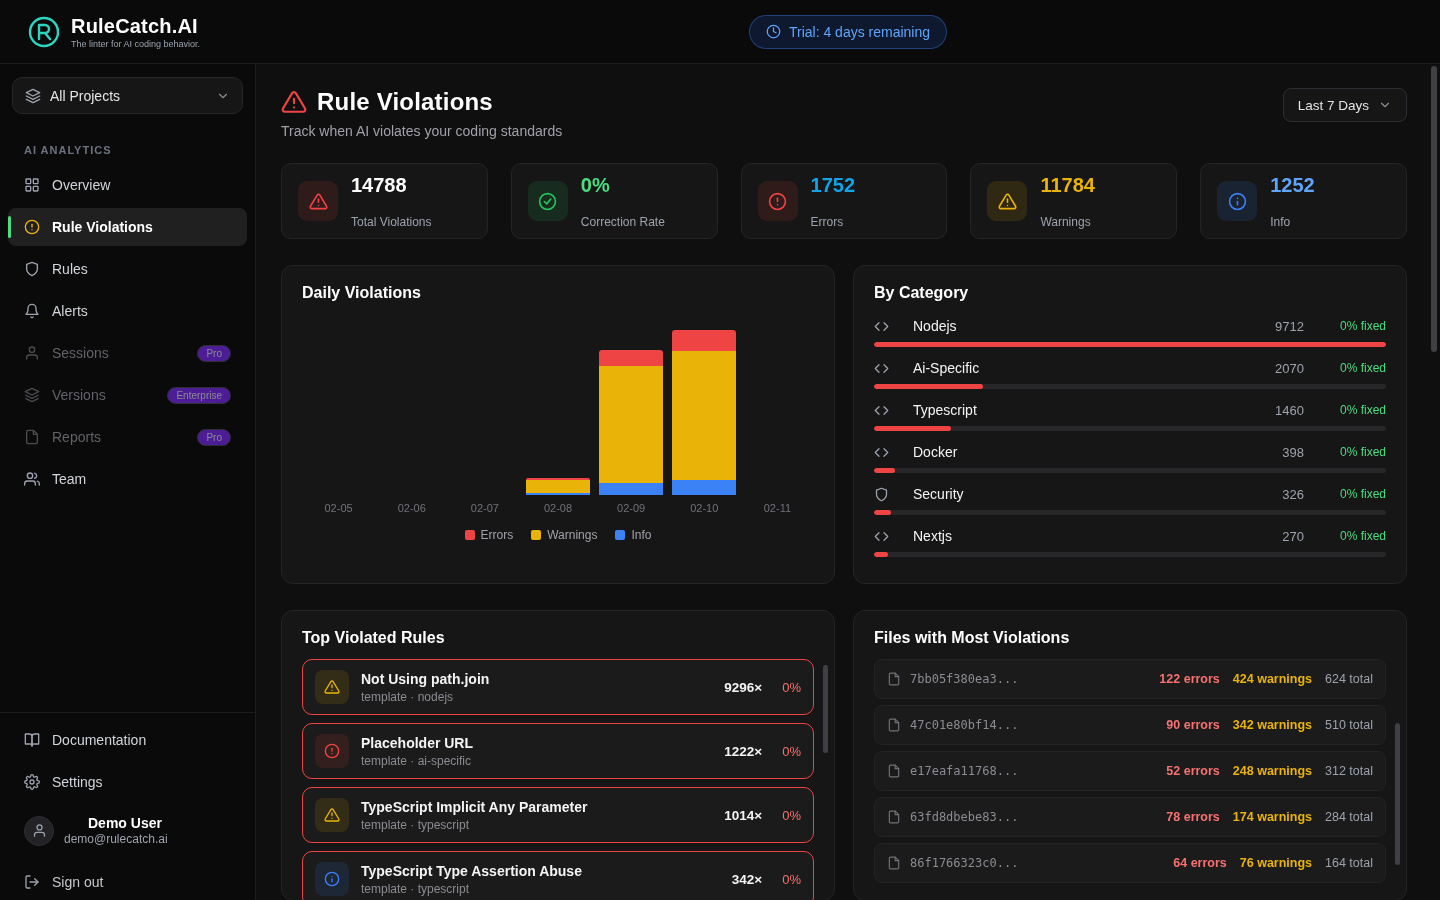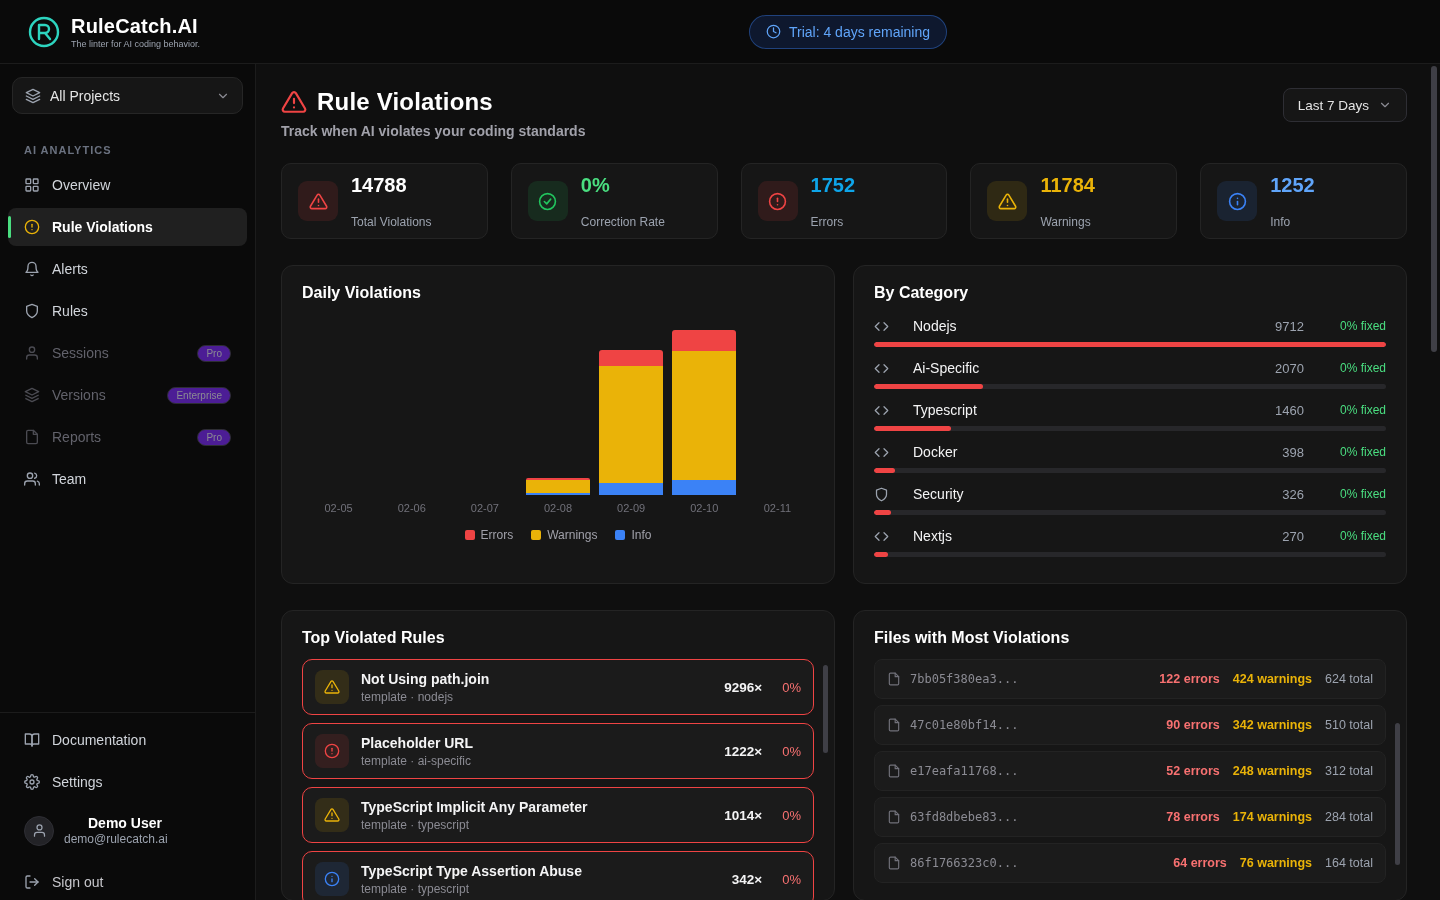--- a/index.html
+++ b/index.html
@@ -48,21 +48,21 @@
   .signout-row { display:flex; align-items:flex-end; gap:12px; height:38px; padding:0 16px; color:#c7c7cc; font-size:14px; border-radius:8px; cursor:pointer; }
 
   
   .main { flex:1; position:relative; background:#0f0f0f; padding:24px 33px 0 25px; overflow:hidden; }
   .main-scrollbar { position:absolute; right:3px; top:2px; width:6px; height:286px; border-radius:3px; background:#3f3f46; }
 
   .page-header { display:flex; align-items:flex-start; justify-content:space-between; }
   .title-row { display:flex; align-items:center; gap:10px; }
   .title-row .warn-ic { color:#ef4444; display:flex; }
   .page-title { font-size:24px; font-weight:700; color:#ffffff; letter-spacing:0.2px; }
-  .page-subtitle { font-size:14px; color:#a1a1aa; margin-top:7px;font-weight:bold; }
+  .page-subtitle { font-size:14px; color:#a1a1aa; margin-top:7px; }
   .range-btn { display:flex; align-items:center; gap:9px; height:34px; padding:0 14px; background:#161616; border:1px solid #2e2e34;
     border-radius:8px; color:#e5e5e5; font-size:13.5px; cursor:pointer; }
   .range-btn .chev { color:#8b8b93; }
 
   
   .stats-row { display:flex; gap:23px; margin-top:24px; }
   .stat-card { flex:1; display:flex; align-items:center; gap:13px; height:76px; padding:0 16px;
     background:#161616; border:1px solid #242424; border-radius:10px; }
   .stat-icon { width:40px; height:40px; border-radius:9px; display:flex; align-items:center; justify-content:center; flex:none; }
   .stat-value { font-size:20px; font-weight:700; color:#ffffff; }
@@ -188,34 +188,34 @@
               <svg width="16" height="16" viewBox="0 0 24 24" fill="none" stroke="currentColor" stroke-width="2" stroke-linecap="round">
                 <circle cx="12" cy="12" r="10"></circle>
                 <line x1="12" y1="8" x2="12" y2="12"></line>
                 <line x1="12" y1="16" x2="12.01" y2="16"></line>
               </svg>
             </span>
           <span>Rule Violations</span>
         </div>
         <div class="nav-item">
           <span class="nav-icon">
+              <svg width="16" height="16" viewBox="0 0 24 24" fill="none" stroke="currentColor" stroke-width="2" stroke-linejoin="round">
+                <path d="M12 22s8-4 8-10V5l-8-3-8 3v7c0 6 8 10 8 10z"></path>
+              </svg>
+            </span>
+          <span>Rules</span>
+        </div>
+        <div class="nav-item">
+          <span class="nav-icon">
               <svg width="16" height="16" viewBox="0 0 24 24" fill="none" stroke="currentColor" stroke-width="2" stroke-linecap="round" stroke-linejoin="round">
                 <path d="M18 8A6 6 0 0 0 6 8c0 7-3 9-3 9h18s-3-2-3-9"></path>
                 <path d="M13.73 21a2 2 0 0 1-3.46 0"></path>
               </svg>
             </span>
           <span>Alerts</span>
-        </div>
-        <div class="nav-item">
-          <span class="nav-icon">
-              <svg width="16" height="16" viewBox="0 0 24 24" fill="none" stroke="currentColor" stroke-width="2" stroke-linejoin="round">
-                <path d="M12 22s8-4 8-10V5l-8-3-8 3v7c0 6 8 10 8 10z"></path>
-              </svg>
-            </span>
-          <span>Rules</span>
         </div>
         <div class="nav-item dim">
           <span class="nav-icon">
               <svg width="16" height="16" viewBox="0 0 24 24" fill="none" stroke="currentColor" stroke-width="2" stroke-linecap="round" stroke-linejoin="round">
                 <path d="M20 21v-2a4 4 0 0 0-4-4H8a4 4 0 0 0-4 4v2"></path>
                 <circle cx="12" cy="7" r="4"></circle>
               </svg>
             </span>
           <span>Sessions</span>
           <span class="nav-badge">Pro</span>

